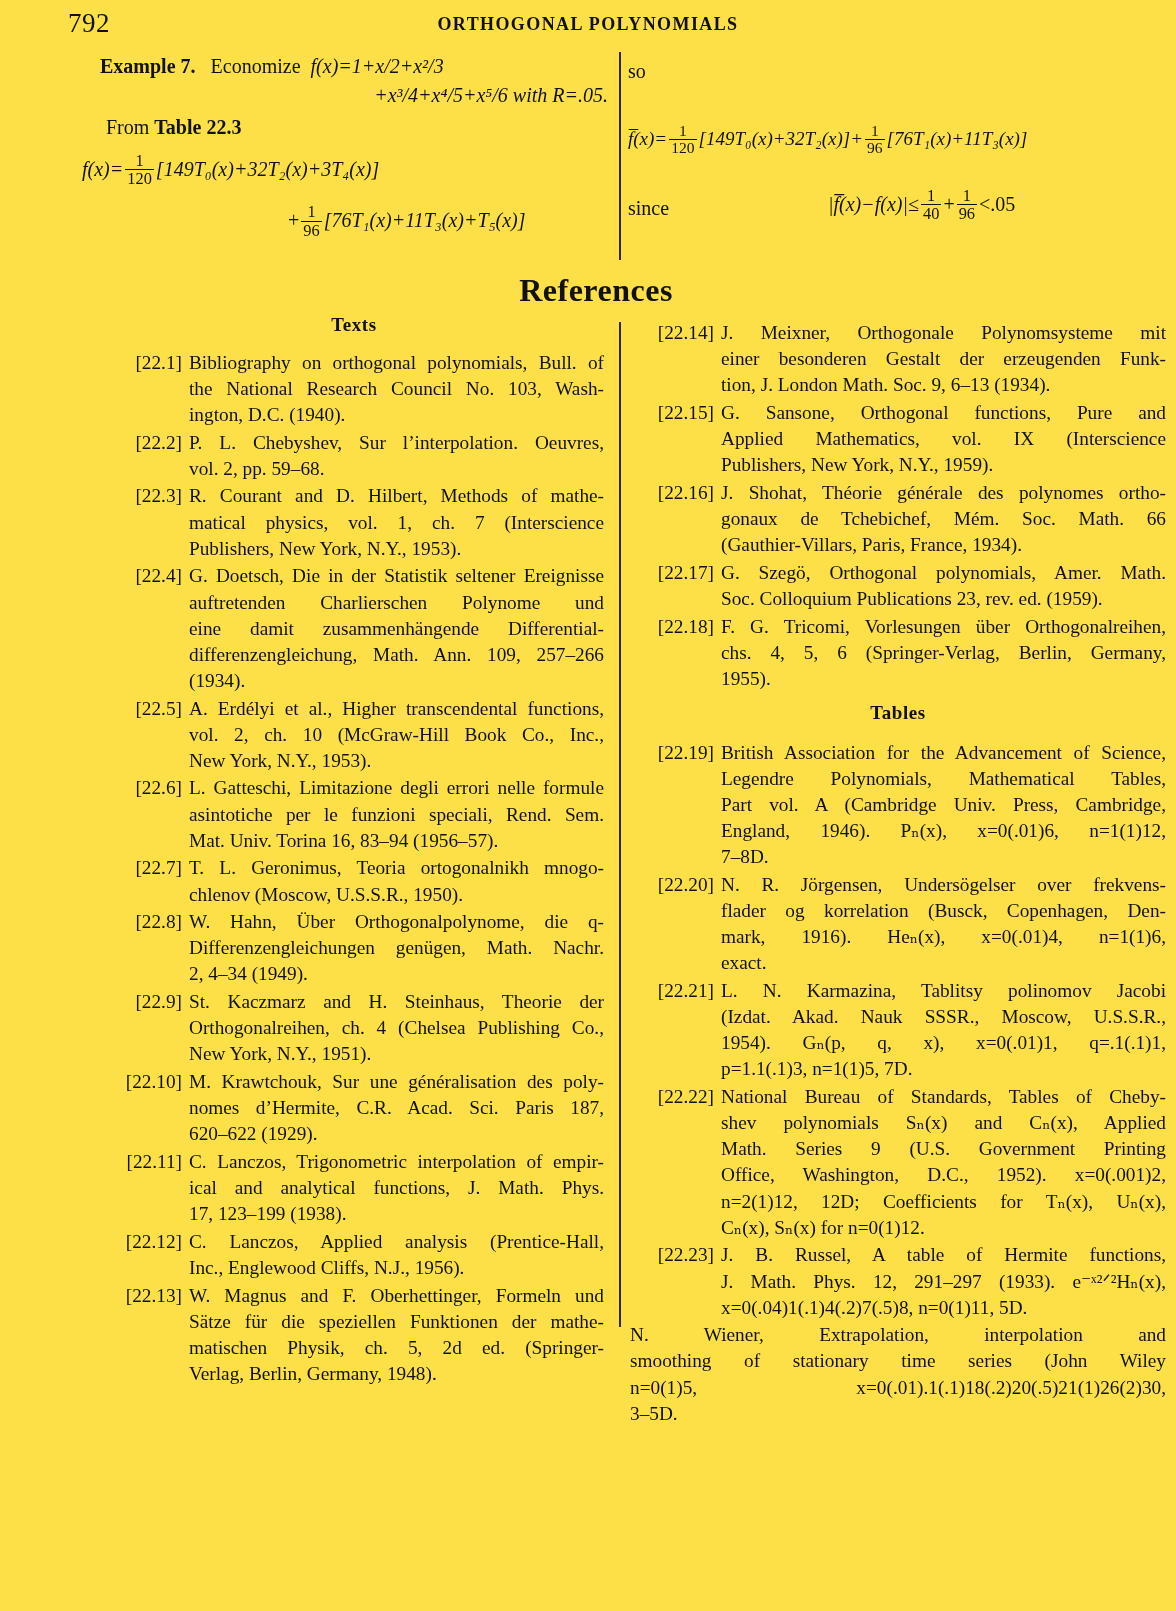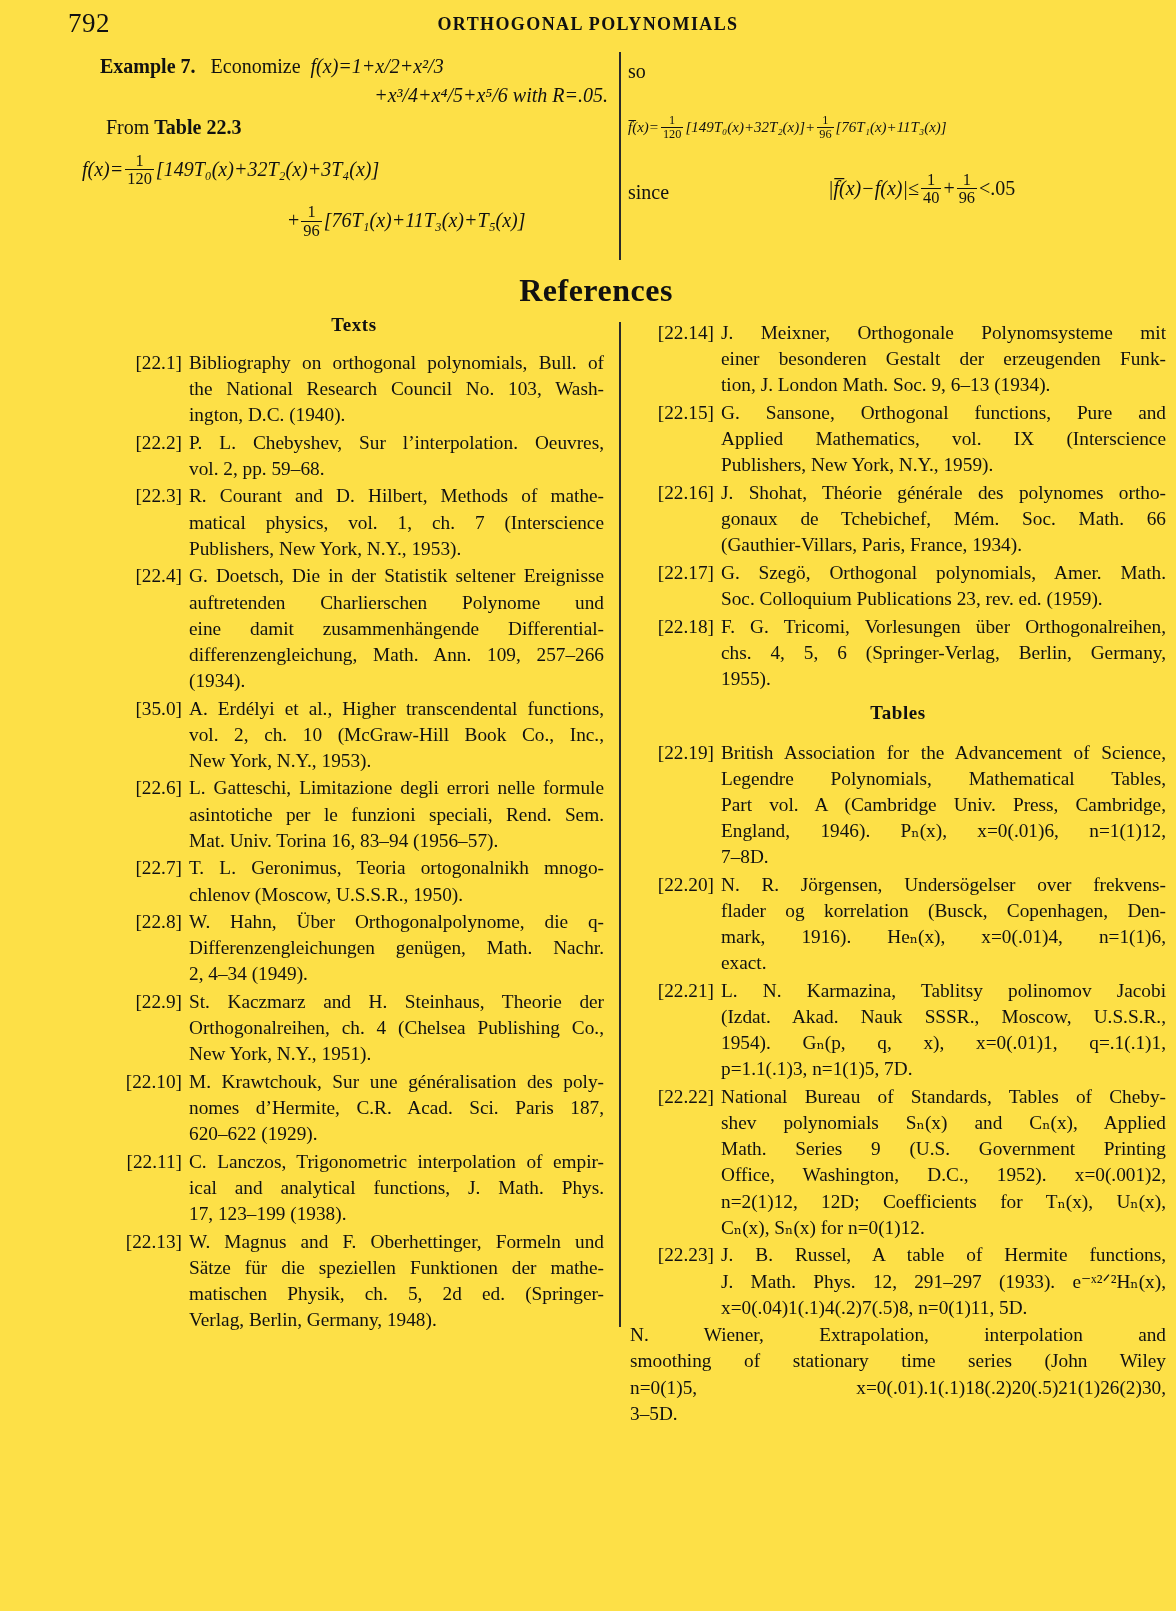--- a/index.html
+++ b/index.html
@@ -68,22 +68,22 @@
 
   .so-block {
     position: absolute;
     left: 628px;
     top: 56px;
     width: 540px;
     font-size: 20px;
     line-height: 1.5;
   }
   .so-eq {
-    margin-top: 28px;
-    font-size: 15px;
+    margin-top: 37px;
+    font-size: 19px;
     white-space: nowrap;
   }
   .since-row {
     margin-top: 30px;
     position: relative;
     height: 40px;
   }
   .since-lbl { position: absolute; left: 0; top: 6px; }
   .since-eq { position: absolute; left: 200px; top: 0; white-space: nowrap; }
 
@@ -257,21 +257,21 @@
           <span class="ref-num">[22.4]</span>
           <span class="ref-body">
             <span class="j">G. Doetsch, Die in der Statistik seltener Ereignisse</span>
             <span class="j">auftretenden Charlierschen Polynome und</span>
             <span class="j">eine damit zusammenhängende Differential-</span>
             <span class="j">differenzengleichung, Math. Ann. 109, 257–266</span>
             <span class="last">(1934).</span>
           </span>
         </div>
         <div class="ref">
-          <span class="ref-num">[35.0]</span>
+          <span class="ref-num">[22.5]</span>
           <span class="ref-body">
             <span class="j">A. Erdélyi et al., Higher transcendental functions,</span>
             <span class="j">vol. 2, ch. 10 (McGraw-Hill Book Co., Inc.,</span>
             <span class="last">New York, N.Y., 1953).</span>
           </span>
         </div>
         <div class="ref">
           <span class="ref-num">[22.6]</span>
           <span class="ref-body">
             <span class="j">L. Gatteschi, Limitazione degli errori nelle formule</span>
@@ -309,20 +309,27 @@
             <span class="j">nomes d’Hermite, C.R. Acad. Sci. Paris 187,</span>
             <span class="last">620–622 (1929).</span>
           </span>
         </div>
         <div class="ref">
           <span class="ref-num">[22.11]</span>
           <span class="ref-body">
             <span class="j">C. Lanczos, Trigonometric interpolation of empir-</span>
             <span class="j">ical and analytical functions, J. Math. Phys.</span>
             <span class="last">17, 123–199 (1938).</span>
+          </span>
+        </div>
+        <div class="ref">
+          <span class="ref-num">[22.12]</span>
+          <span class="ref-body">
+            <span class="j">C. Lanczos, Applied analysis (Prentice-Hall,</span>
+            <span class="last">Inc., Englewood Cliffs, N.J., 1956).</span>
           </span>
         </div>
         <div class="ref">
           <span class="ref-num">[22.13]</span>
           <span class="ref-body">
             <span class="j">W. Magnus and F. Oberhettinger, Formeln und</span>
             <span class="j">Sätze für die speziellen Funktionen der mathe-</span>
             <span class="j">matischen Physik, ch. 5, 2d ed. (Springer-</span>
             <span class="last">Verlag, Berlin, Germany, 1948).</span>
           </span>

